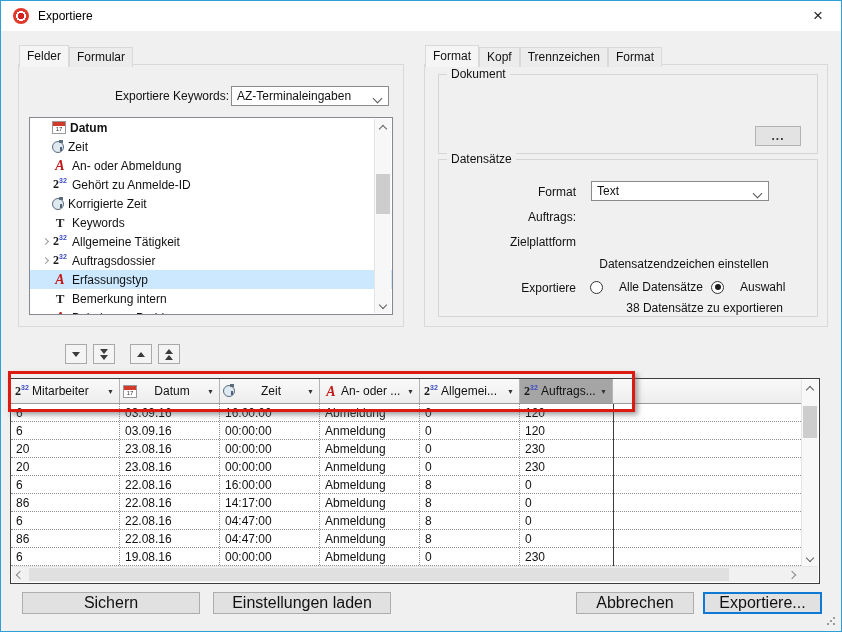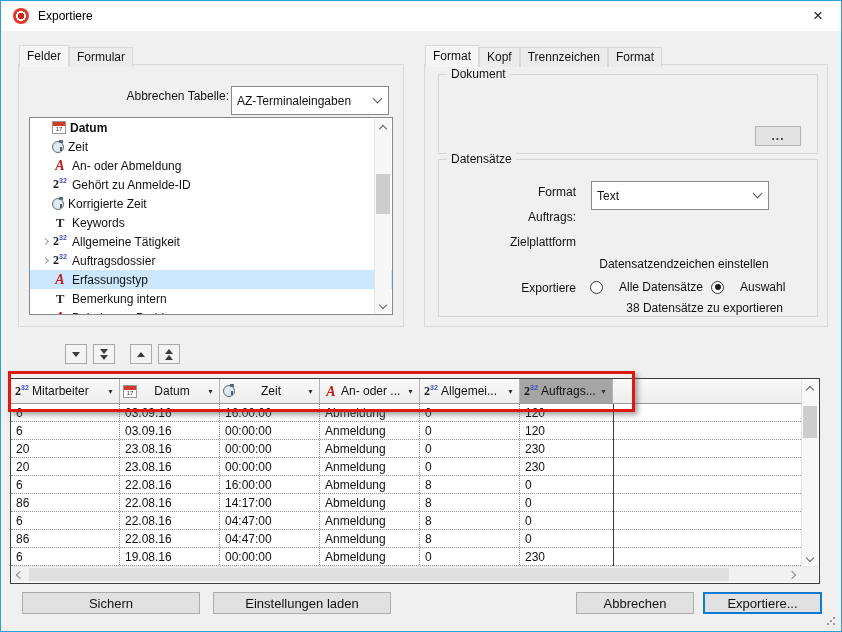--- a/index.html
+++ b/index.html
@@ -23,21 +23,21 @@
   .tab{height:19px;line-height:19px;padding:0 7px;background:#ececec;border:1px solid #d9d9d9;border-bottom:none;margin-top:2px;}
   .tab.active{height:21px;line-height:20px;margin-top:0;background:#f5f5f5;position:relative;}
   .panel{position:absolute;background:#f0f0f0;border:1px solid #d9d9d9;z-index:2;}
   .panel-left{left:18px;top:64px;width:384px;height:261px;}
   .panel-right{left:424px;top:64px;width:402px;height:261px;}
   .tabs-left{left:19px;top:45px;}
   .tabs-right{left:425px;top:45px;}
 
   
   .tbl-label{position:absolute;left:40px;top:24px;width:170px;text-align:right;}
-  .combo{position:absolute;background:#fff;border:1px solid #8a8a8a;height:29px;box-sizing:border-box;
+  .combo{position:absolute;background:#fff;border:1px solid #8a8a8a;height:20px;box-sizing:border-box;
     display:flex;align-items:center;padding:0 20px 0 5px;white-space:nowrap;overflow:hidden;}
   .combo .chev{position:absolute;right:7px;top:8px;}
   .combo-table{left:212px;top:21px;width:158px;}
 
   .chev{display:inline-block;width:6px;height:6px;border-left:1.6px solid #555;border-bottom:1.6px solid #555;}
   .chev.down{transform:rotate(-45deg);}
   .chev.up{transform:rotate(135deg);margin-top:3px;}
   .chev.left{transform:rotate(45deg);}
   .chev.right{transform:rotate(-135deg);}
 
@@ -115,21 +115,21 @@
   .hs-left{left:0;}
   .hs-right{right:18px;}
   .hs-thumb{position:absolute;top:1px;height:13px;left:17px;width:700px;background:#e0e0e0;}
 
   
   .annotation{position:absolute;left:8px;top:371px;width:627px;height:41px;border:3px solid #dd1a12;
     box-shadow:3px 3px 5px rgba(90,90,90,.55);z-index:800;pointer-events:none;box-sizing:border-box;}
 
   
   .btn{position:absolute;top:592px;height:22px;background:#e1e1e1;border:1px solid #adadad;box-sizing:border-box;
-    display:flex;align-items:center;justify-content:center;font-size:13px;color:#111;}
+    display:flex;align-items:center;justify-content:center;font-size:16px;color:#111;}
   .btn-sichern{left:22px;width:178px;}
   .btn-laden{left:213px;width:178px;}
   .btn-abbrechen{left:576px;width:118px;}
   .btn-export{left:703px;width:119px;border:2px solid #0f7ad3;}
   .grip{position:absolute;right:6px;bottom:6px;width:10px;height:10px;
     background:
       radial-gradient(circle at 8px 2px, #9a9a9a 1.2px, transparent 1.4px),
       radial-gradient(circle at 8px 8px, #9a9a9a 1.2px, transparent 1.4px),
       radial-gradient(circle at 2px 8px, #9a9a9a 1.2px, transparent 1.4px),
       radial-gradient(circle at 5px 5px, #9a9a9a 1.2px, transparent 1.4px);}
@@ -141,21 +141,21 @@
   <span class="appicon"></span>
   <span class="title-text">Exportiere</span>
   <span class="close-btn">×</span>
 </div>
 
 <div class="tabstrip tabs-left">
   <div class="tab active">Felder</div>
   <div class="tab">Formular</div>
 </div>
 <div class="panel panel-left">
-  <span class="tbl-label">Abbrechen Tabelle:</span>
+  <span class="tbl-label">Exportiere Keywords:</span>
   <div class="combo combo-table">
     <span>AZ-Terminaleingaben</span>
     <span class="chev down"></span>
   </div>
   <div class="fieldlist">
     <div id="field-list-items">
         <div class="fitem">
           <span class="exp"></span>
           <span class="ic ic-date">
             <u>17</u>

